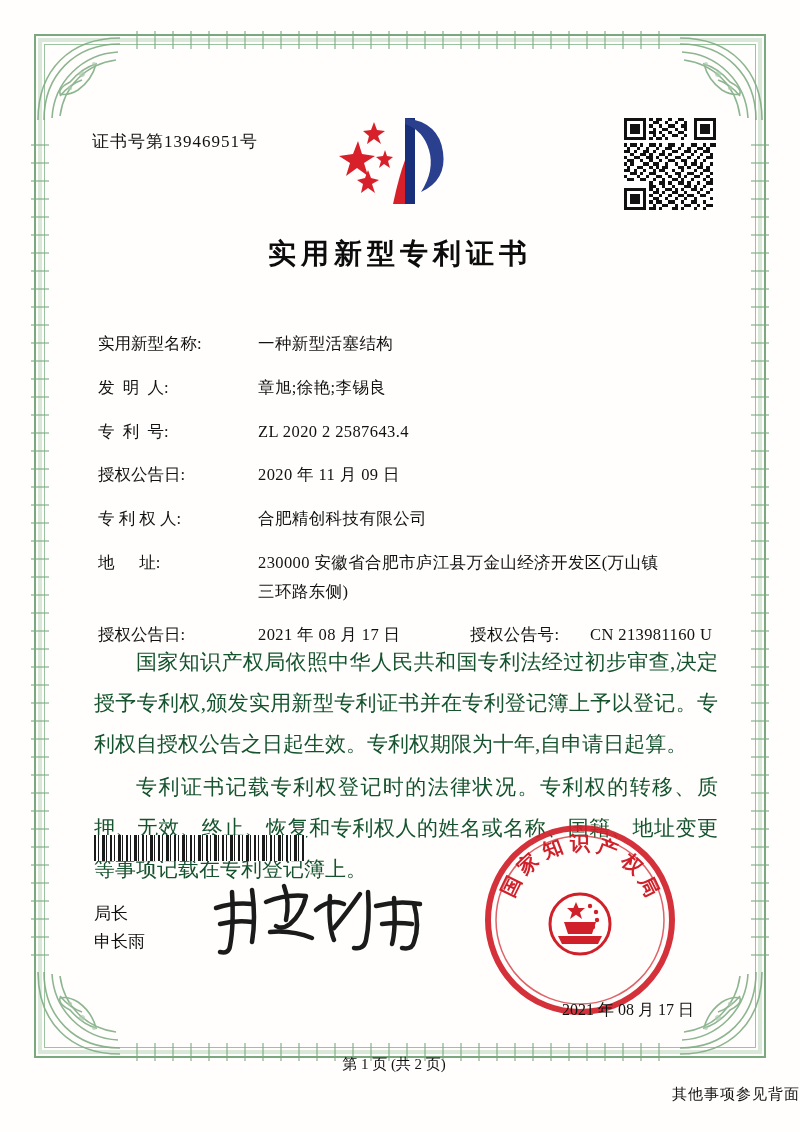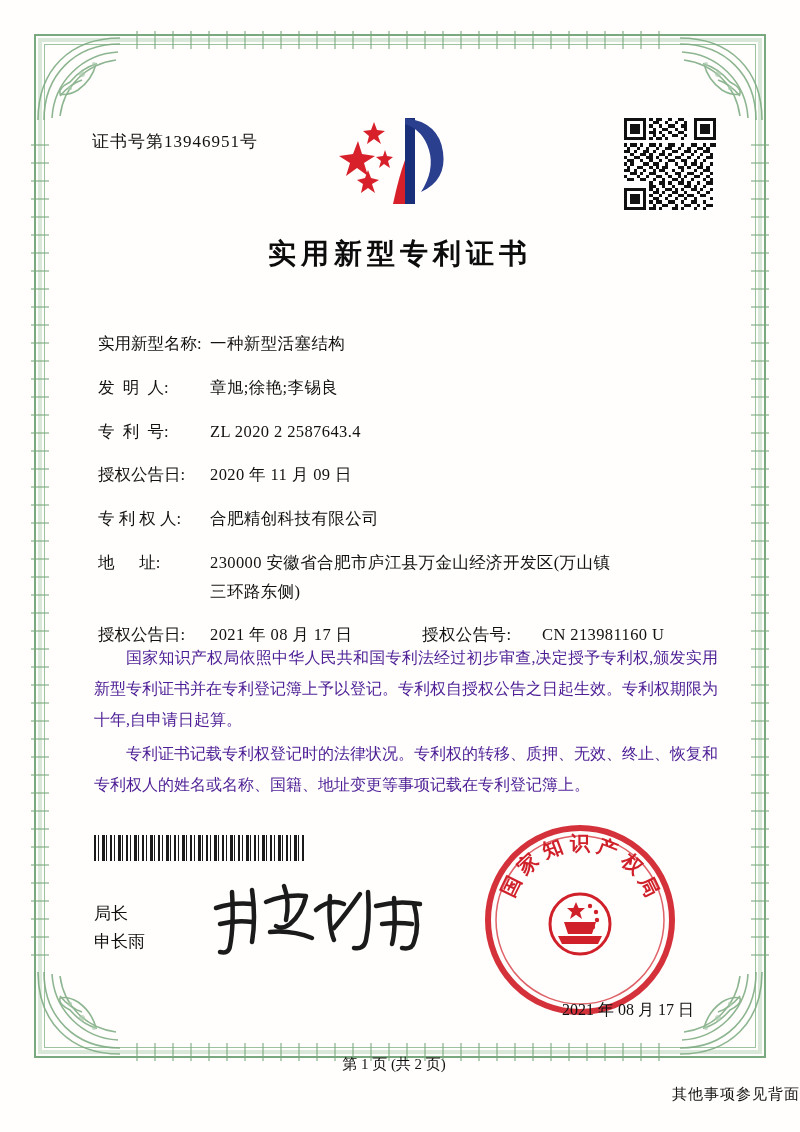--- a/index.html
+++ b/index.html
@@ -158,38 +158,39 @@
   }
   .f-label {
     width: 112px;
     flex: 0 0 112px;
     letter-spacing: 0px;
     white-space: pre;
   }
   .f-value {
     flex: 1;
     letter-spacing: .4px;
+    margin-left: 48px;
   }
   .f-value .cont {
     display: block;
     margin-top: 4px;
   }
   .field.dual .f-value { display: flex; }
   .field.dual .v1 { width: 212px; flex: 0 0 212px; }
   .field.dual .l2 { width: 120px; flex: 0 0 120px; white-space: pre; }
 
   .paras {
     position: absolute;
     left: 34px;
     right: 22px;
     top: 582px;
     font-family: "Liberation Serif", serif;
-    font-size: 16px;
+    font-size: 21px;
     line-height: 1.95;
-    color: #4c1d95;
+    color: #14532d;
     text-align: justify;
   }
   .paras p {
     margin: 0 0 2px 0;
     text-indent: 2em;
   }
 
   .barcode {
     position: absolute;
     left: 34px;

